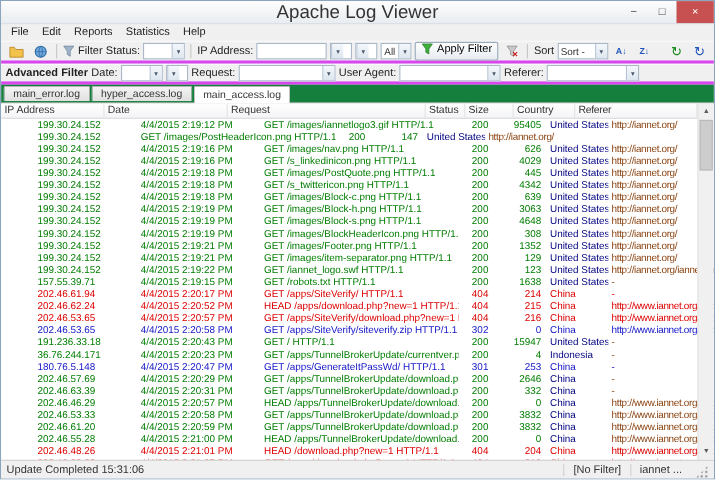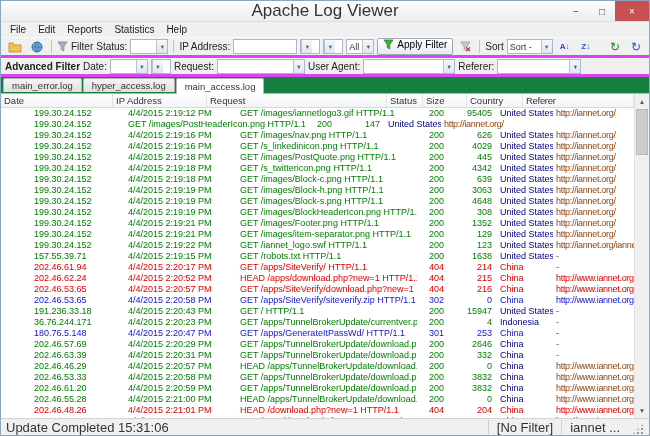--- a/index.html
+++ b/index.html
@@ -81,21 +81,21 @@
   
   .vscroll { position: absolute; top: 0; right: 0; bottom: 0; width: 15px;
     background: #f0f0f0; border-left: 1px solid #e2e2e2; display: flex; flex-direction: column; }
   .sarrow { height: 15px; display: flex; align-items: center; justify-content: center;
     font-size: 6.5px; color: #5a5a5a; }
   .sarrow.down { margin-top: auto; }
   .sthumb { margin: 0 1px; height: 46px; background: #cdcdcd; border: 1px solid #b9b9b9; }
 
   
   .statusbar { flex: 0 0 17px; background: #f0f0f0; border-top: 1px solid #d2d2d2;
-    display: flex; align-items: center; font-size: 13px; color: #333; padding: 0 5px; position: relative; }
+    display: flex; align-items: center; font-size: 10px; color: #333; padding: 0 5px; position: relative; }
   .spanel { border-left: 1px solid #cfcfcf; padding: 0 8px; white-space: nowrap; }
   .grip { width: 12px; height: 12px; margin-left: 4px; align-self: flex-end;
     background-image: radial-gradient(#9a9a9a 1px, transparent 1.2px); background-size: 4px 4px;
     clip-path: polygon(100% 0, 100% 100%, 0 100%); }
   svg { display: block; }
 </style>
 </head>
 <body>
 
 <div class="window">
@@ -229,22 +229,22 @@
     <div class="tab">
       <span>hyper_access.log</span>
     </div>
     <div class="tab active">
       <span>main_access.log</span>
     </div>
   </div>
 
   <div class="grid">
     <div class="ghead">
+      <div class="hcell c-ip">IP Address</div>
       <div class="hcell c-date">Date</div>
-      <div class="hcell c-ip">IP Address</div>
       <div class="hcell c-request">Request</div>
       <div class="hcell c-status">Status</div>
       <div class="hcell c-size">Size</div>
       <div class="hcell c-country">Country</div>
       <div class="hcell c-referer">Referer</div>
     </div>
     <div class="gbody">
         <div class="row st-ok">
           <div class="cell c-ip">199.30.24.152</div>
           <div class="cell c-date">4/4/2015 2:19:12 PM</div>

